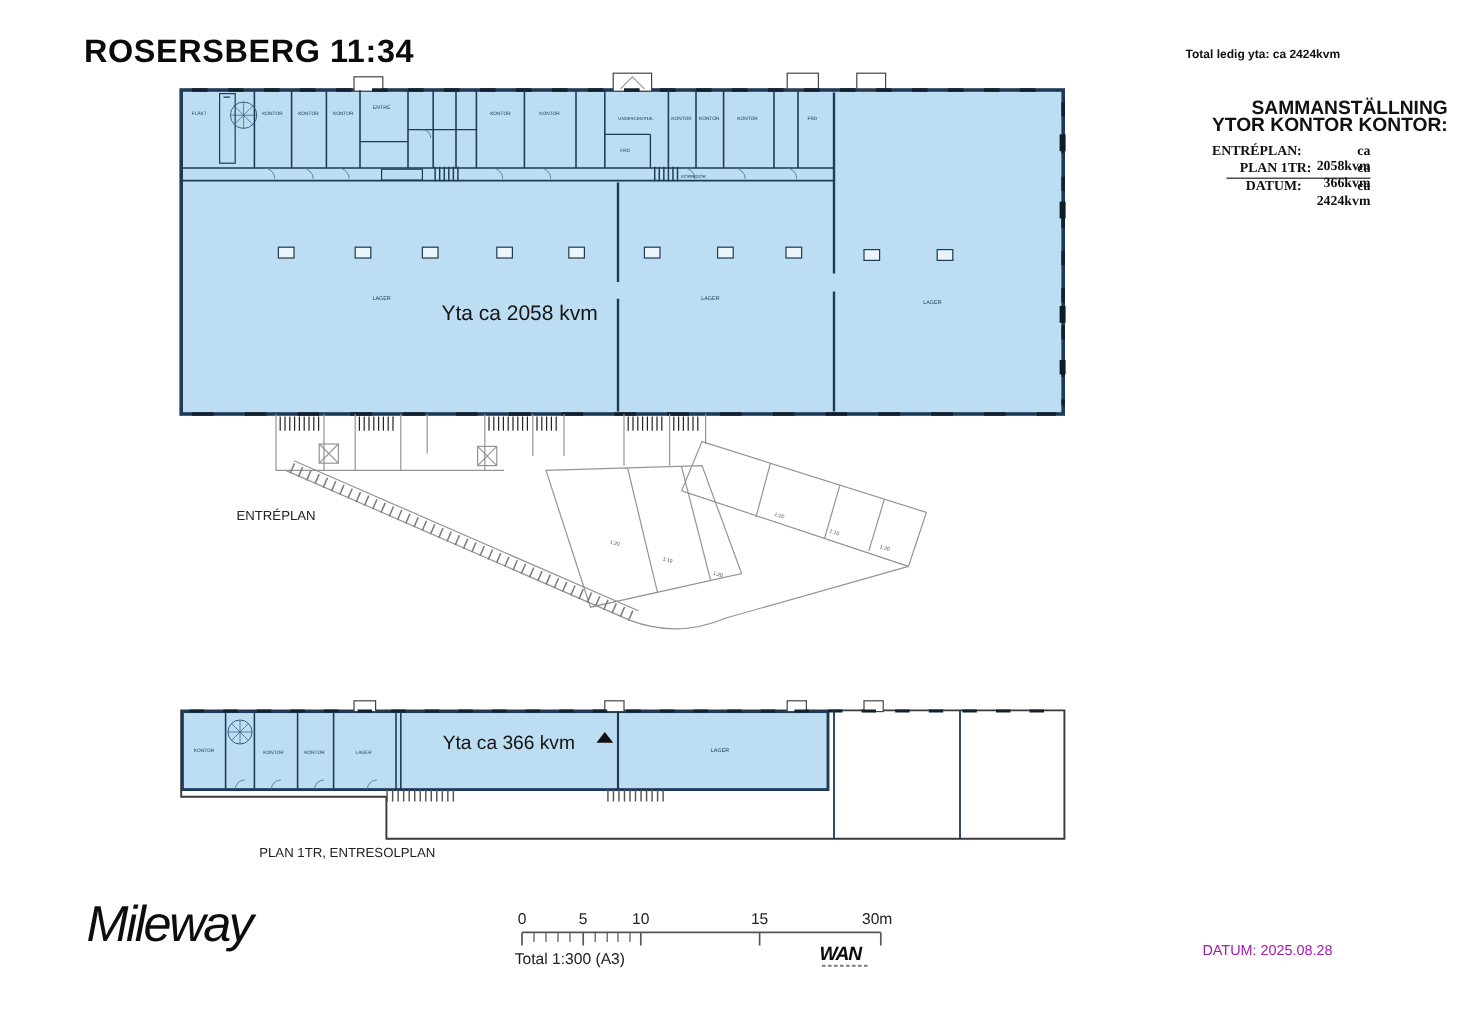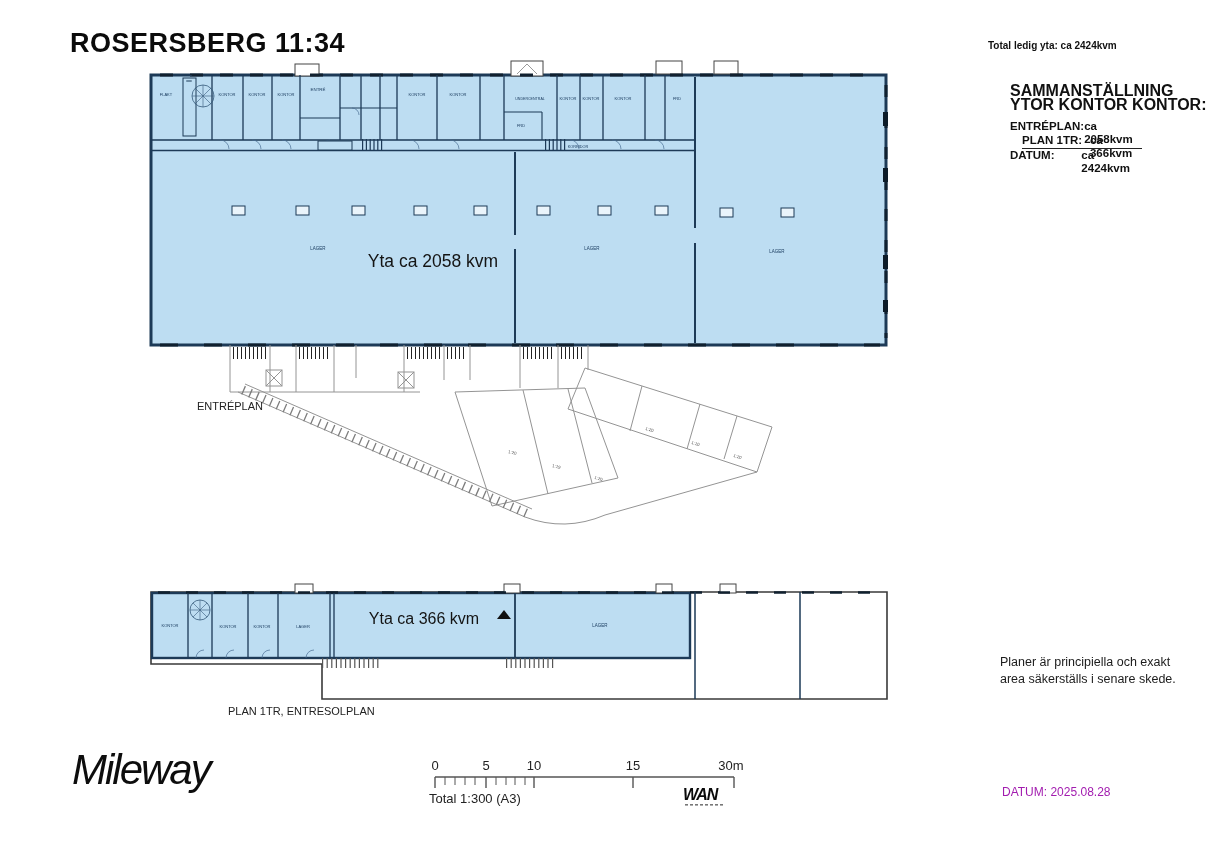--- a/index.html
+++ b/index.html
@@ -1,27 +1,27 @@
 <!DOCTYPE html>
 <html><head>
 <meta charset="utf-8">
 <style>
   html,body{margin:0;padding:0;background:#fff;}
   #sheet{position:relative;width:1220px;height:856px;background:#ffffff;overflow:hidden;
-         font-family:"Liberation Sans",sans-serif;color:#111;}
+         font-family:"Liberation Sans",sans-serif;color:#111;text-align:right;}
   .abs{position:absolute;}
   #title{left:70px;top:28px;font-size:27px;font-weight:bold;letter-spacing:.5px;color:#0b0b0b;}
   #total-label{left:988px;top:40px;font-size:10px;font-weight:bold;}
   #summary-heading{left:1010px;top:84px;font-size:16px;font-weight:bold;line-height:14px;}
-  #summary-table{left:1010px;top:120px;width:132px;font-size:11.5px;font-weight:bold;}
+  #summary-table{left:1010px;top:120px;width:132px;font-size:11.5px;font-weight:bold;font-family:Liberation Serif, serif;}
   .sumrow{display:flex;height:14px;line-height:13px;}
   .sumrow .lbl{width:76px;}
   .sumrow.underlined{border-bottom:1.4px solid #222;margin-left:12px;}
-  #entreplan-caption{left:197px;top:400px;font-size:11px;color:#222;}
-  #plan1tr-caption{left:212px;top:705px;font-size:11px;color:#222;padding-left:16px;}
+  #entreplan-caption{left:197px;top:424px;font-size:11px;color:#222;}
+  #plan1tr-caption{left:200px;top:705px;font-size:11px;color:#222;padding-left:16px;}
   #note{left:1000px;top:654px;font-size:12.5px;color:#1c1c1c;line-height:17px;}
   #datum{left:1002px;top:785px;font-size:12px;color:#a21caf;}
   #brand{left:72px;top:746px;font-size:42px;font-weight:normal;font-style:italic;
          letter-spacing:-2px;color:#0d0d0d;}
   #skala{left:429px;top:791px;font-size:13px;color:#222;}
   svg{position:absolute;overflow:visible;}
   .tiny{font-size:4px;fill:#1c3d60;}
   .roomtxt{font-family:"Liberation Sans",sans-serif;}
 </style>
 </head>
@@ -220,24 +220,20 @@
       <text x="303" y="628">LAGER</text>
       <text x="600" y="627" font-size="4.5">LAGER</text>
     </g>
 
     <text x="424" y="624" text-anchor="middle" font-size="16" fill="#141414" class="roomtxt">Yta ca 366 kvm</text>
     <polygon points="497,619 511,619 504,610" fill="#111"></polygon>
   </svg>
 
   <div id="plan1tr-caption" class="abs">PLAN 1TR, ENTRESOLPLAN</div>
 
-  <div id="note" class="abs">
-    <div>Planer är principiella och exakt</div>
-    <div>area säkerställs i senare skede.</div>
-  </div>
 
   <div id="brand" class="abs">Mileway</div>
 
   <svg class="abs" style="left:425px;top:756px;" width="330" height="40" viewBox="0 0 330 40">
     <g font-size="13" fill="#222" text-anchor="middle" class="roomtxt">
       <text x="10" y="14">0</text>
       <text x="61" y="14">5</text>
       <text x="109" y="14">10</text>
       <text x="208" y="14">15</text>
       <text x="306" y="14">30m</text>

